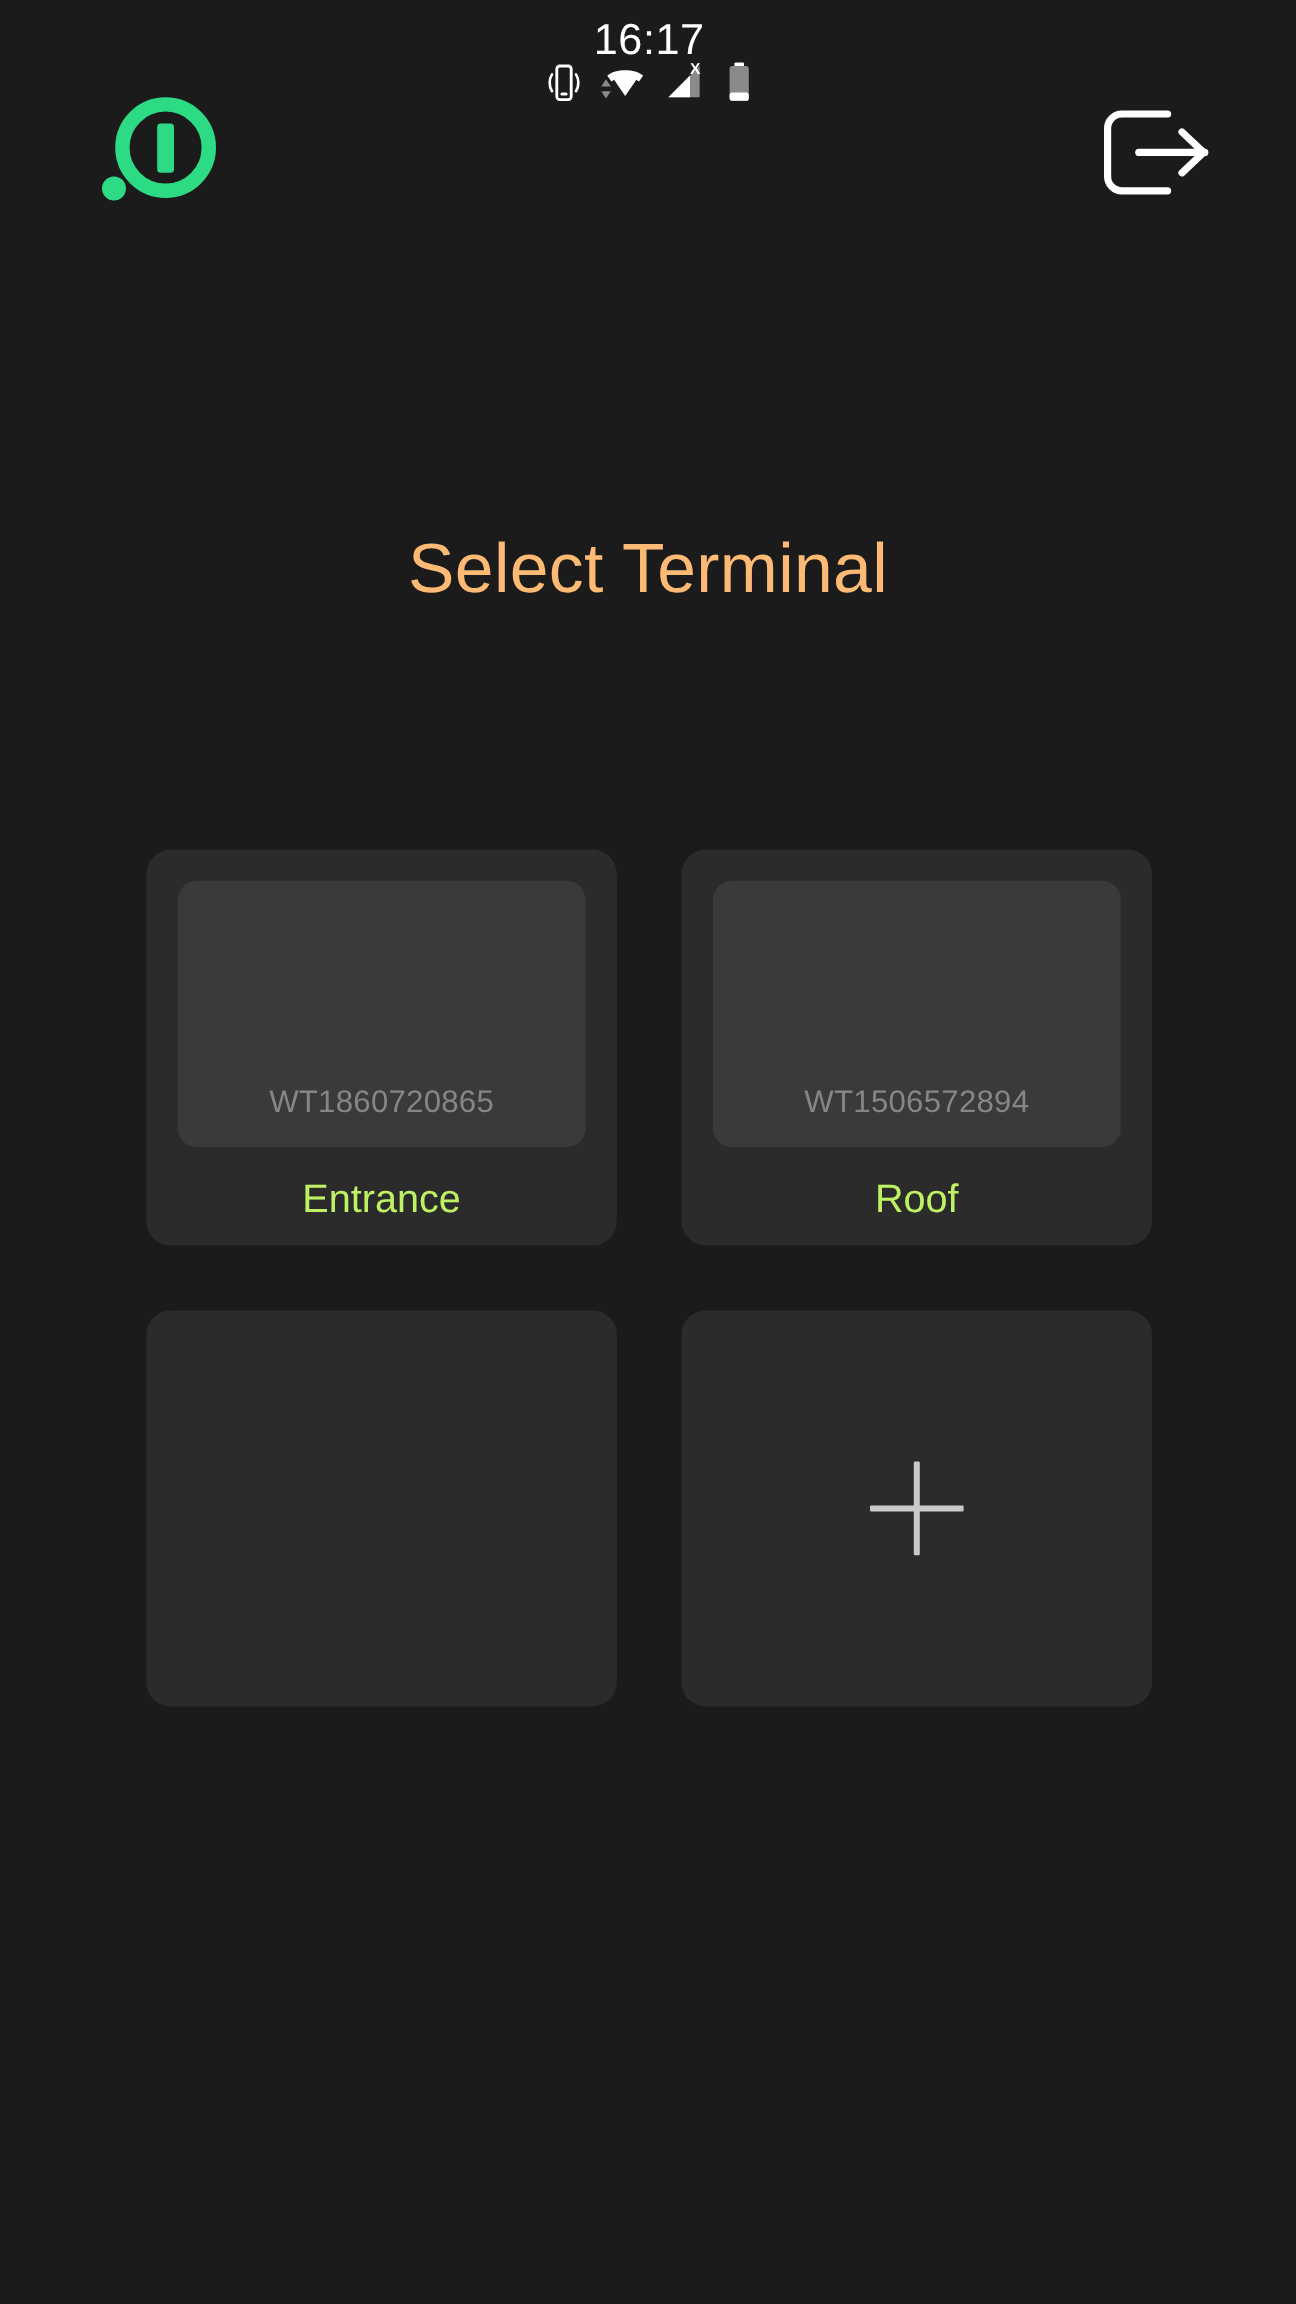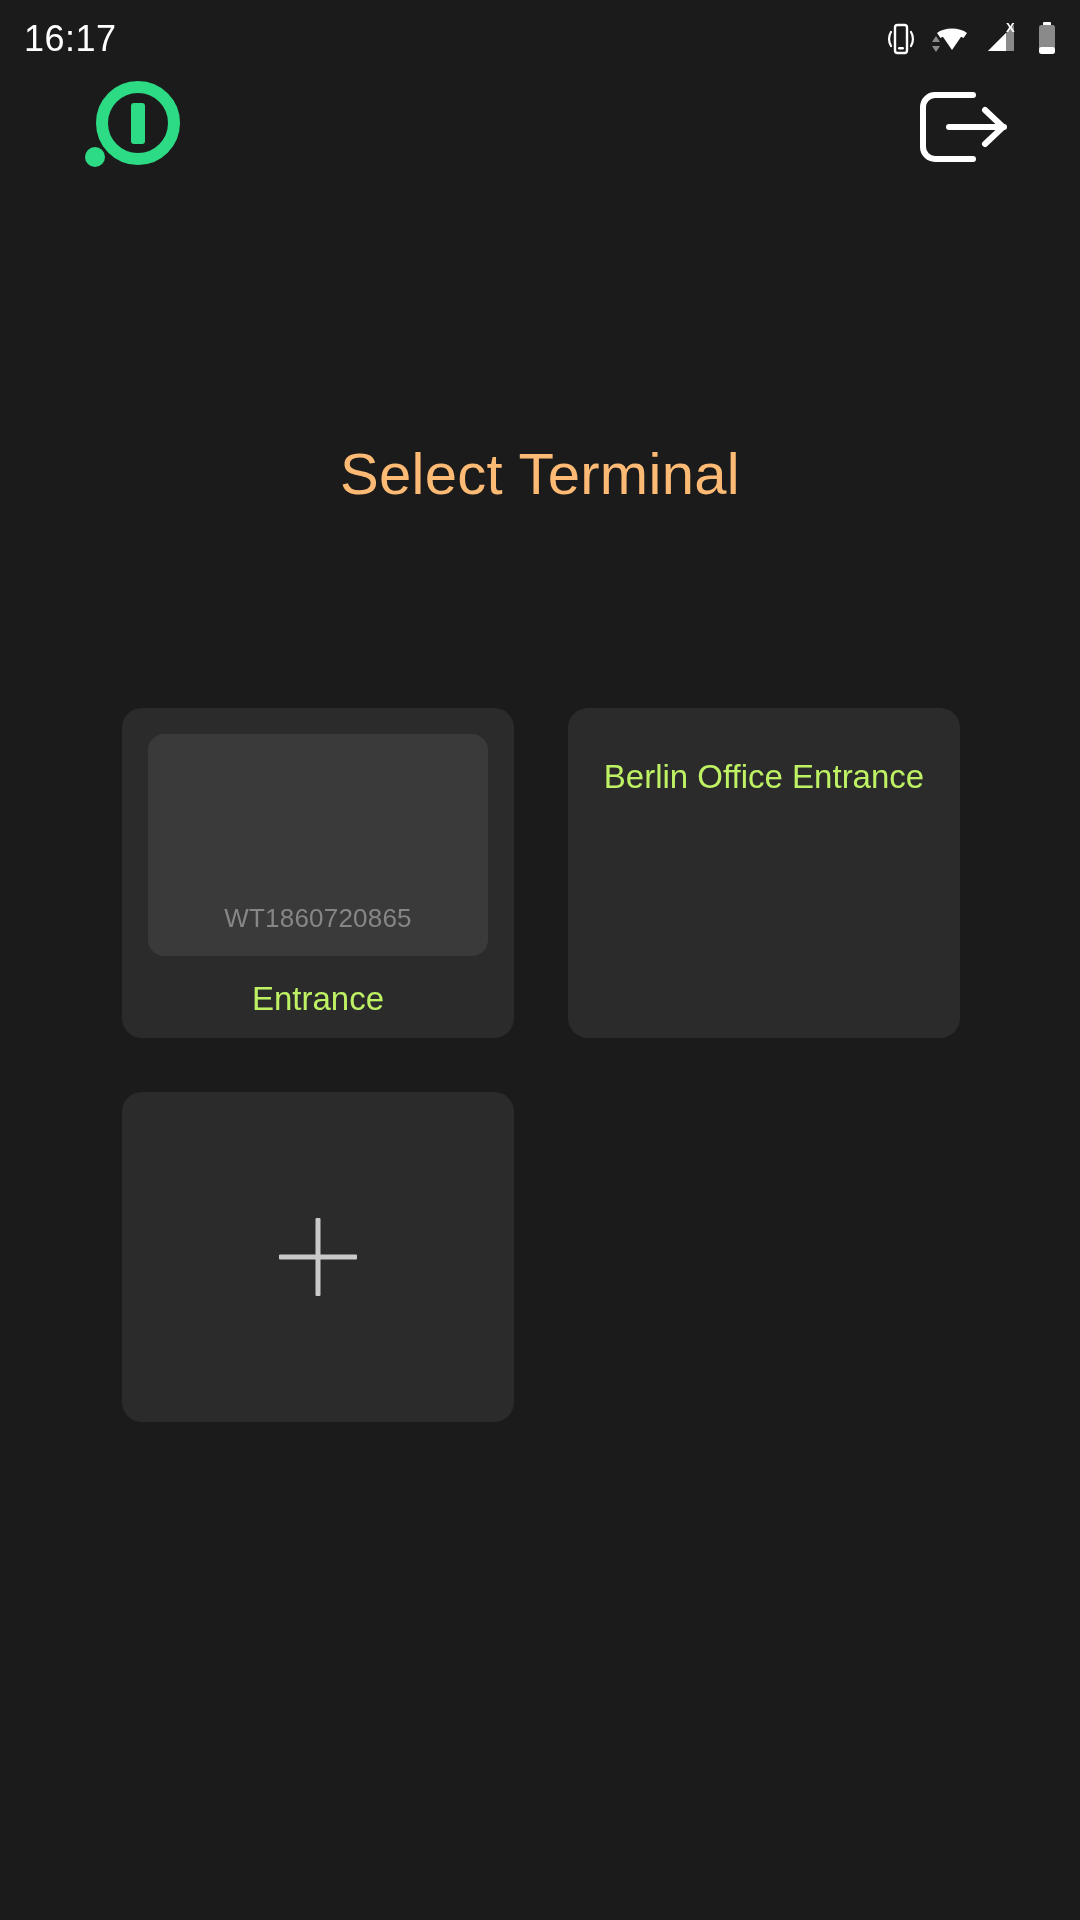--- a/index.html
+++ b/index.html
@@ -22,20 +22,21 @@
   
   .status-bar {
     position: absolute;
     top: 0; left: 0;
     width: 1080px;
     height: 62px;
     display: flex;
     align-items: center;
     justify-content: space-between;
     padding: 15px 22px 0 24px;
+    flex-direction: column;
   }
   .status-clock {
     color: #ffffff;
     font-size: 36px;
     letter-spacing: 0.5px;
     line-height: 1;
   }
   .status-icons {
     display: flex;
     align-items: center;
@@ -222,23 +223,28 @@
 
   <div class="terminal-grid">
 
     <div class="terminal-card">
       <div class="terminal-thumb">
         <span class="terminal-id">WT1860720865</span>
       </div>
       <div class="terminal-label">Entrance</div>
     </div>
 
-
     <div class="terminal-card">
-      <div class="terminal-label">Berlin Office Entrance</div>
+      <div class="terminal-thumb">
+        <span class="terminal-id">WT1506572894</span>
+      </div>
+      <div class="terminal-label">Roof</div>
+    </div>
+
+    <div class="terminal-card">
     </div>
 
     <div class="add-card">
       <span class="plus-icon"></span>
     </div>
 
   </div>
 
 </div>
 

